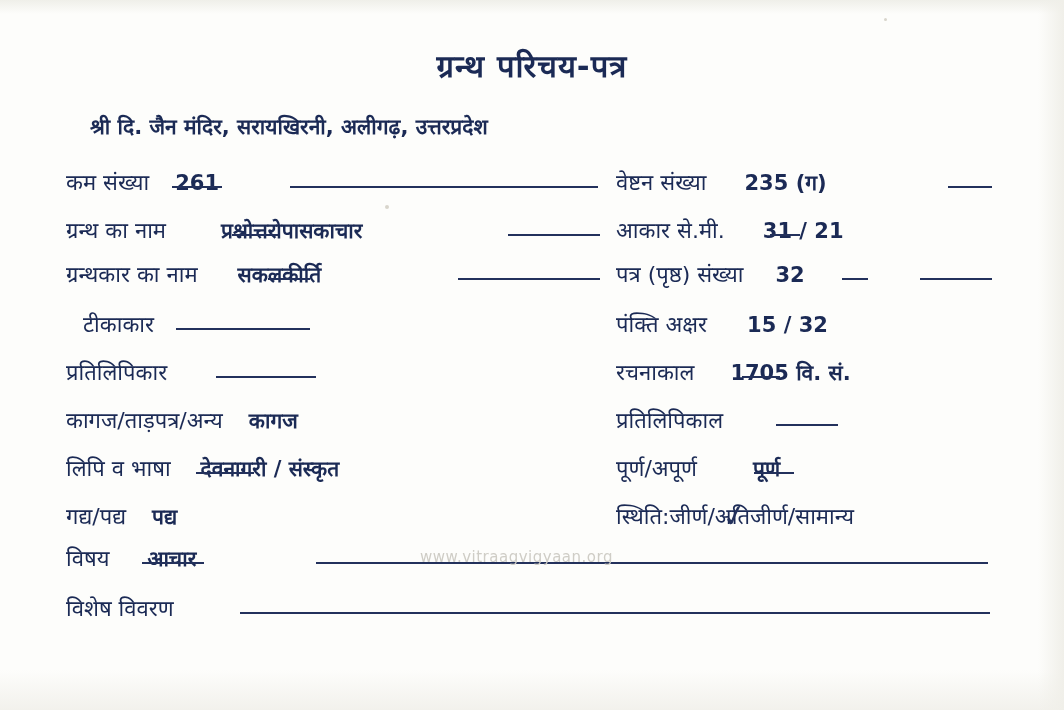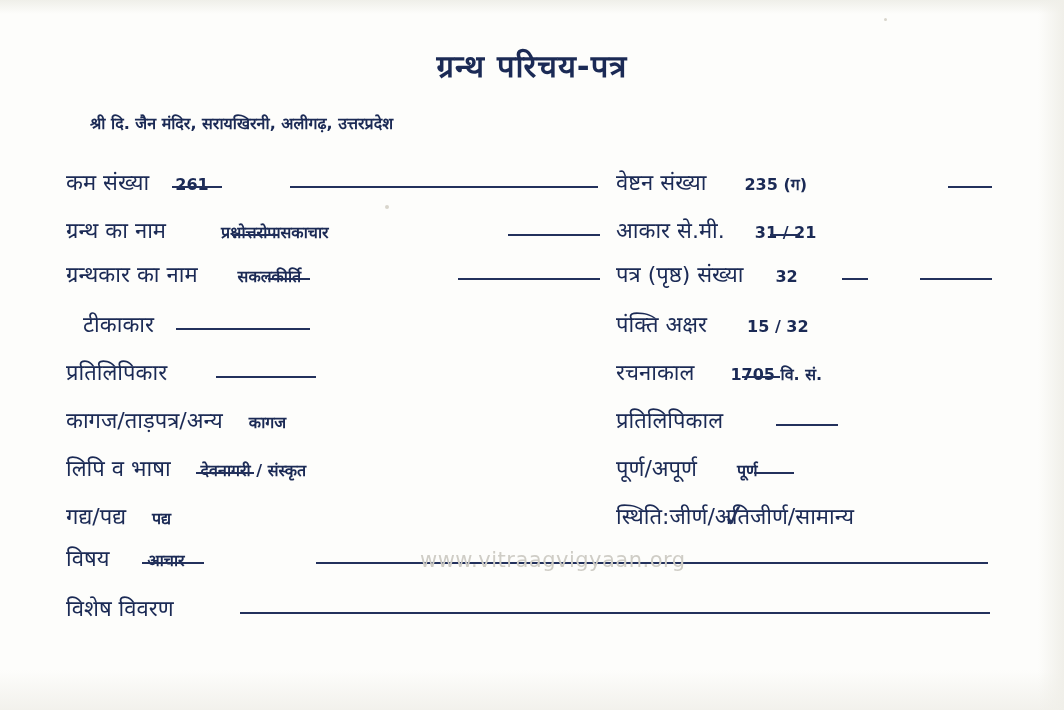--- a/index.html
+++ b/index.html
@@ -62,21 +62,21 @@
     align-items: baseline;
     color: #1b2a55;
     white-space: nowrap;
   }
   .lbl {
     font-size: 22px;
     color: #1b2a55;
     font-family: "DejaVu Sans", sans-serif;
   }
   .val {
-    font-size: 16px;
+    font-size: 21px;
     color: #1b2a55;
     font-family: "DejaVu Sans", sans-serif;
     font-weight: bold;
   }
 
   
   .line {
     position: absolute;
     height: 0;
     border-top: 2px solid #23315c;
@@ -85,21 +85,21 @@
   .check {
     position: absolute;
     color: #23315c;
     font-size: 30px;
     transform: rotate(-12deg);
   }
   .watermark {
     position: absolute;
     left: 420px;
     top: 548px;
-    font-size: 21px;
+    font-size: 15px;
     color: #cfcdc6;
     letter-spacing: 0.5px;
     font-family: "DejaVu Sans", sans-serif;
   }
 </style>
 </head>
 <body>
 
 <div class="card">
 
@@ -178,21 +178,21 @@
   <div class="line" style="left:240px;top:612px;width:750px;"></div>
 
   <div class="row" style="left:616px;top:166px;">
     <span class="lbl">वेष्टन संख्या</span>
     <span class="val" style="margin-left:38px;">235 (ग)</span>
   </div>
   <div class="line" style="left:948px;top:186px;width:44px;"></div>
 
   <div class="row" style="left:616px;top:214px;">
     <span class="lbl">आकार से.मी.</span>
-    <span class="val" style="margin-left:30px;text-align:center;">31 / 21</span>
+    <span class="val" style="margin-left:38px;text-align:center;">31 / 21</span>
   </div>
   <div class="line" style="left:770px;top:234px;width:30px;"></div>
 
   <div class="row" style="left:616px;top:258px;">
     <span class="lbl">पत्र (पृष्ठ) संख्या</span>
     <span class="val" style="margin-left:32px;">32</span>
   </div>
   <div class="line" style="left:842px;top:278px;width:26px;"></div>
   <div class="line" style="left:920px;top:278px;width:72px;"></div>
 
@@ -208,21 +208,21 @@
   <div class="line" style="left:742px;top:376px;width:38px;"></div>
 
   <div class="row" style="left:616px;top:404px;">
     <span class="lbl">प्रतिलिपिकाल</span>
     <span class="val" style="margin-left:20px;"></span>
   </div>
   <div class="line" style="left:776px;top:424px;width:62px;"></div>
 
   <div class="row" style="left:616px;top:452px;">
     <span class="lbl">पूर्ण/अपूर्ण</span>
-    <span class="val" style="margin-left:40px;">पूर्ण</span>
+    <span class="val" style="margin-left:56px;">पूर्ण</span>
   </div>
   <div class="line" style="left:754px;top:472px;width:40px;"></div>
 
   <div class="row" style="left:616px;top:500px;">
     <span class="lbl">स्थिति:</span>
     <span class="lbl">जीर्ण/अतिजीर्ण/सामान्य</span>
   </div>
   <div class="check" style="left:722px;top:498px;">✓</div>
 
   <div class="watermark">www.vitraagvigyaan.org</div>

